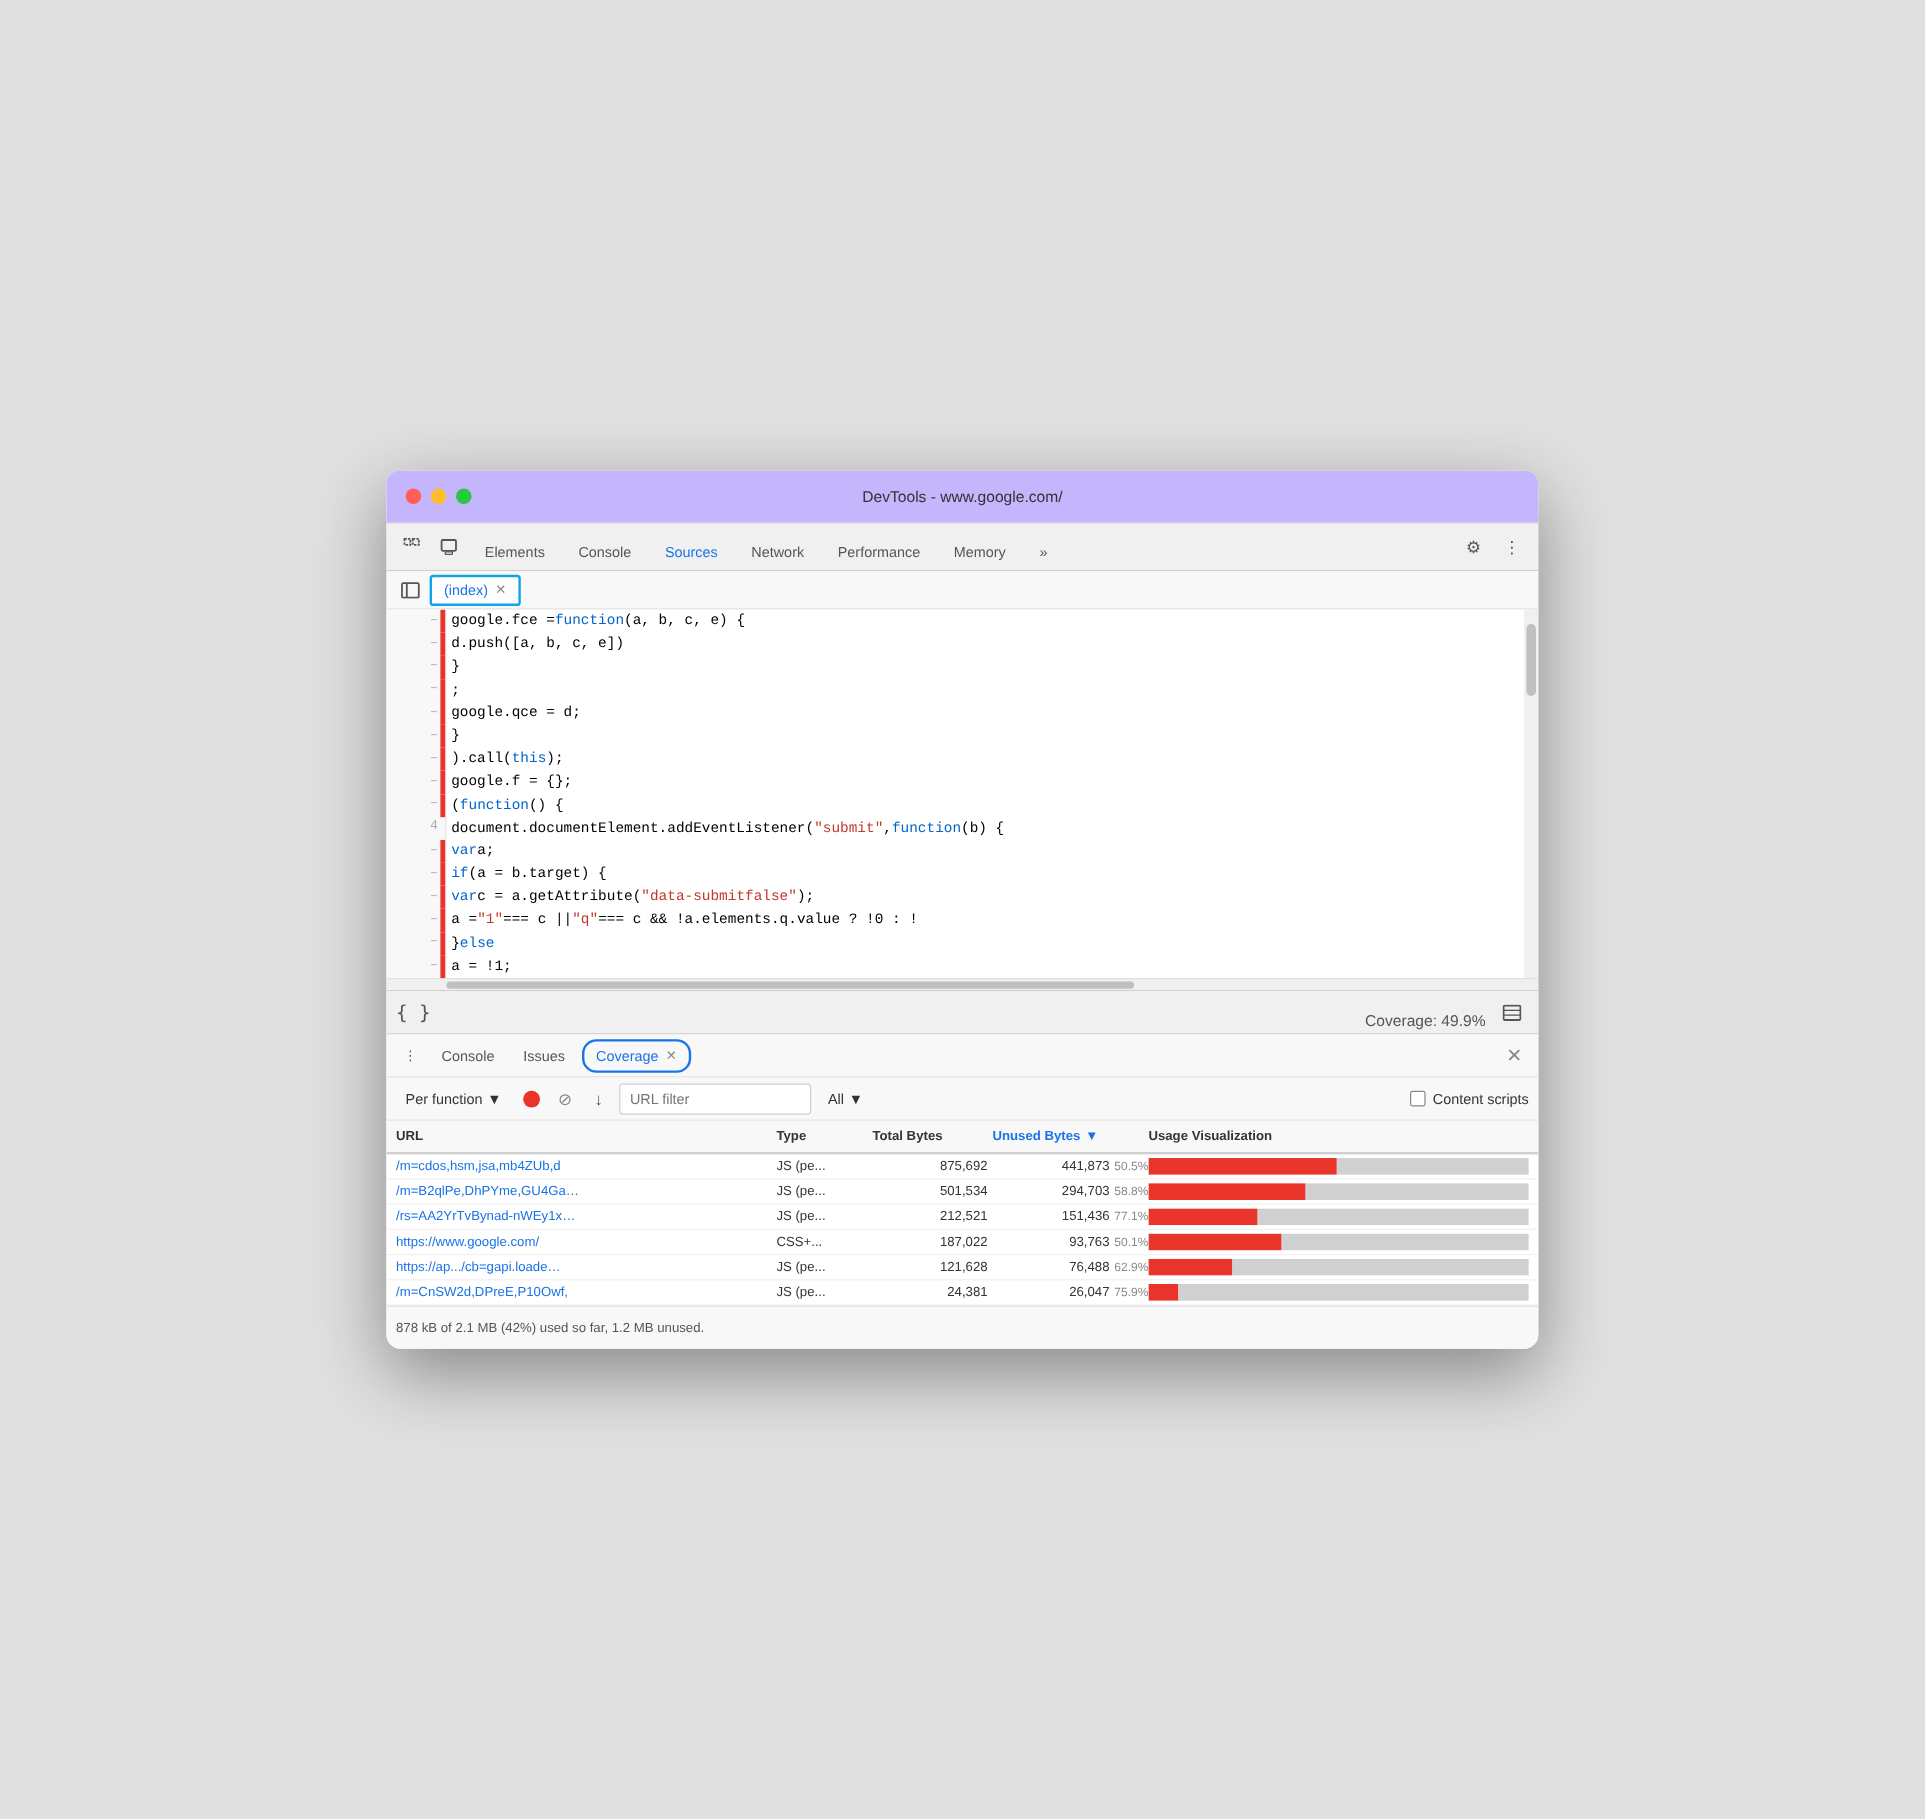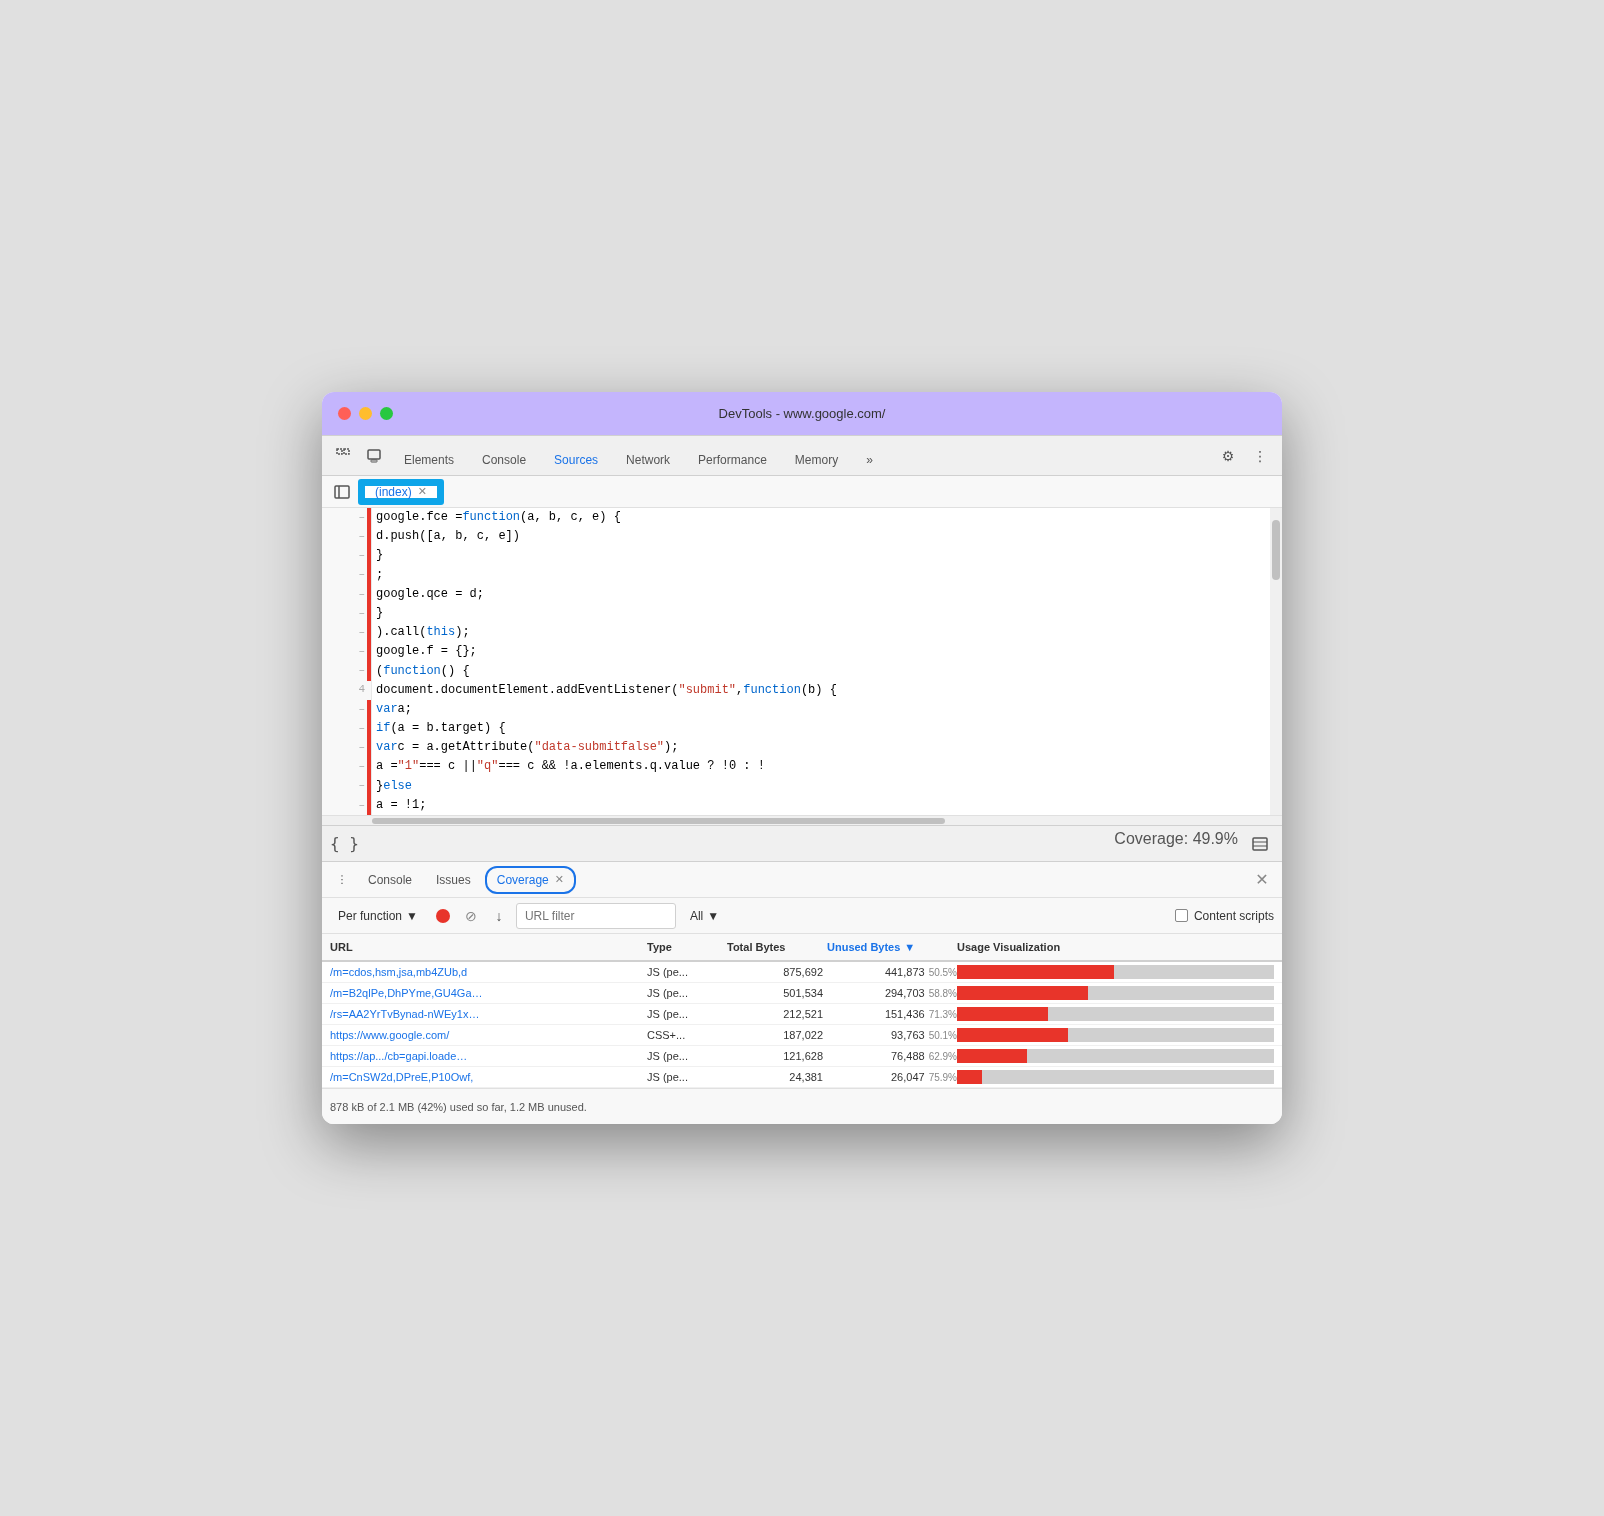--- a/index.html
+++ b/index.html
@@ -126,21 +126,21 @@
       color: #555;
       font-size: 12px;
     }
     .file-tab {
       display: flex;
       align-items: center;
       gap: 6px;
       padding: 0 10px;
       height: 26px;
       background: #fff;
-      border: 7px solid #0ea5e9;
+      border: 2px solid #0ea5e9;
       border-radius: 3px;
       font-size: 12px;
       color: #1a73e8;
       cursor: pointer;
     }
     .file-tab-close {
       font-size: 11px;
       color: #888;
       cursor: pointer;
     }
@@ -233,23 +233,23 @@
       align-items: center;
       gap: 6px;
     }
     .curly-braces {
       font-size: 16px;
       color: #555;
       font-family: monospace;
     }
     .bottom-toolbar-right {
       display: flex;
-      align-items: flex-start;
+      align-items: flex-end;
       gap: 8px;
-      font-size: 16px;
+      font-size: 13px;
       color: #555;
     }
     
     .panel-tabs {
       background: #f8f8f8;
       border-bottom: 1px solid #e0e0e0;
       display: flex;
       align-items: center;
       padding: 0 8px;
       height: 36px;
@@ -694,21 +694,21 @@
         <div class="usage-bar-unused" style="width:58.800000000000004%;"></div>
       </div>
     </div>
   </div>
           <div class="table-row">
     <div class="td url">/rs=AA2YrTvBynad-nWEy1x…</div>
     <div class="td">JS (pe...</div>
     <div class="td number">212,521</div>
     <div class="td" style="display:flex;align-items:center;justify-content:flex-end;gap:4px;">
       <span>151,436</span>
-      <span style="color:#888;font-size:10px;">71.3%</span>
+      <span style="color:#888;font-size:10px;">77.1%</span>
     </div>
     <div class="td">
       <div class="usage-bar-container">
         <div class="usage-bar-used" style="width:28.7%;"></div>
         <div class="usage-bar-unused" style="width:71.3%;"></div>
       </div>
     </div>
   </div>
           <div class="table-row">
     <div class="td url">https://www.google.com/</div>

